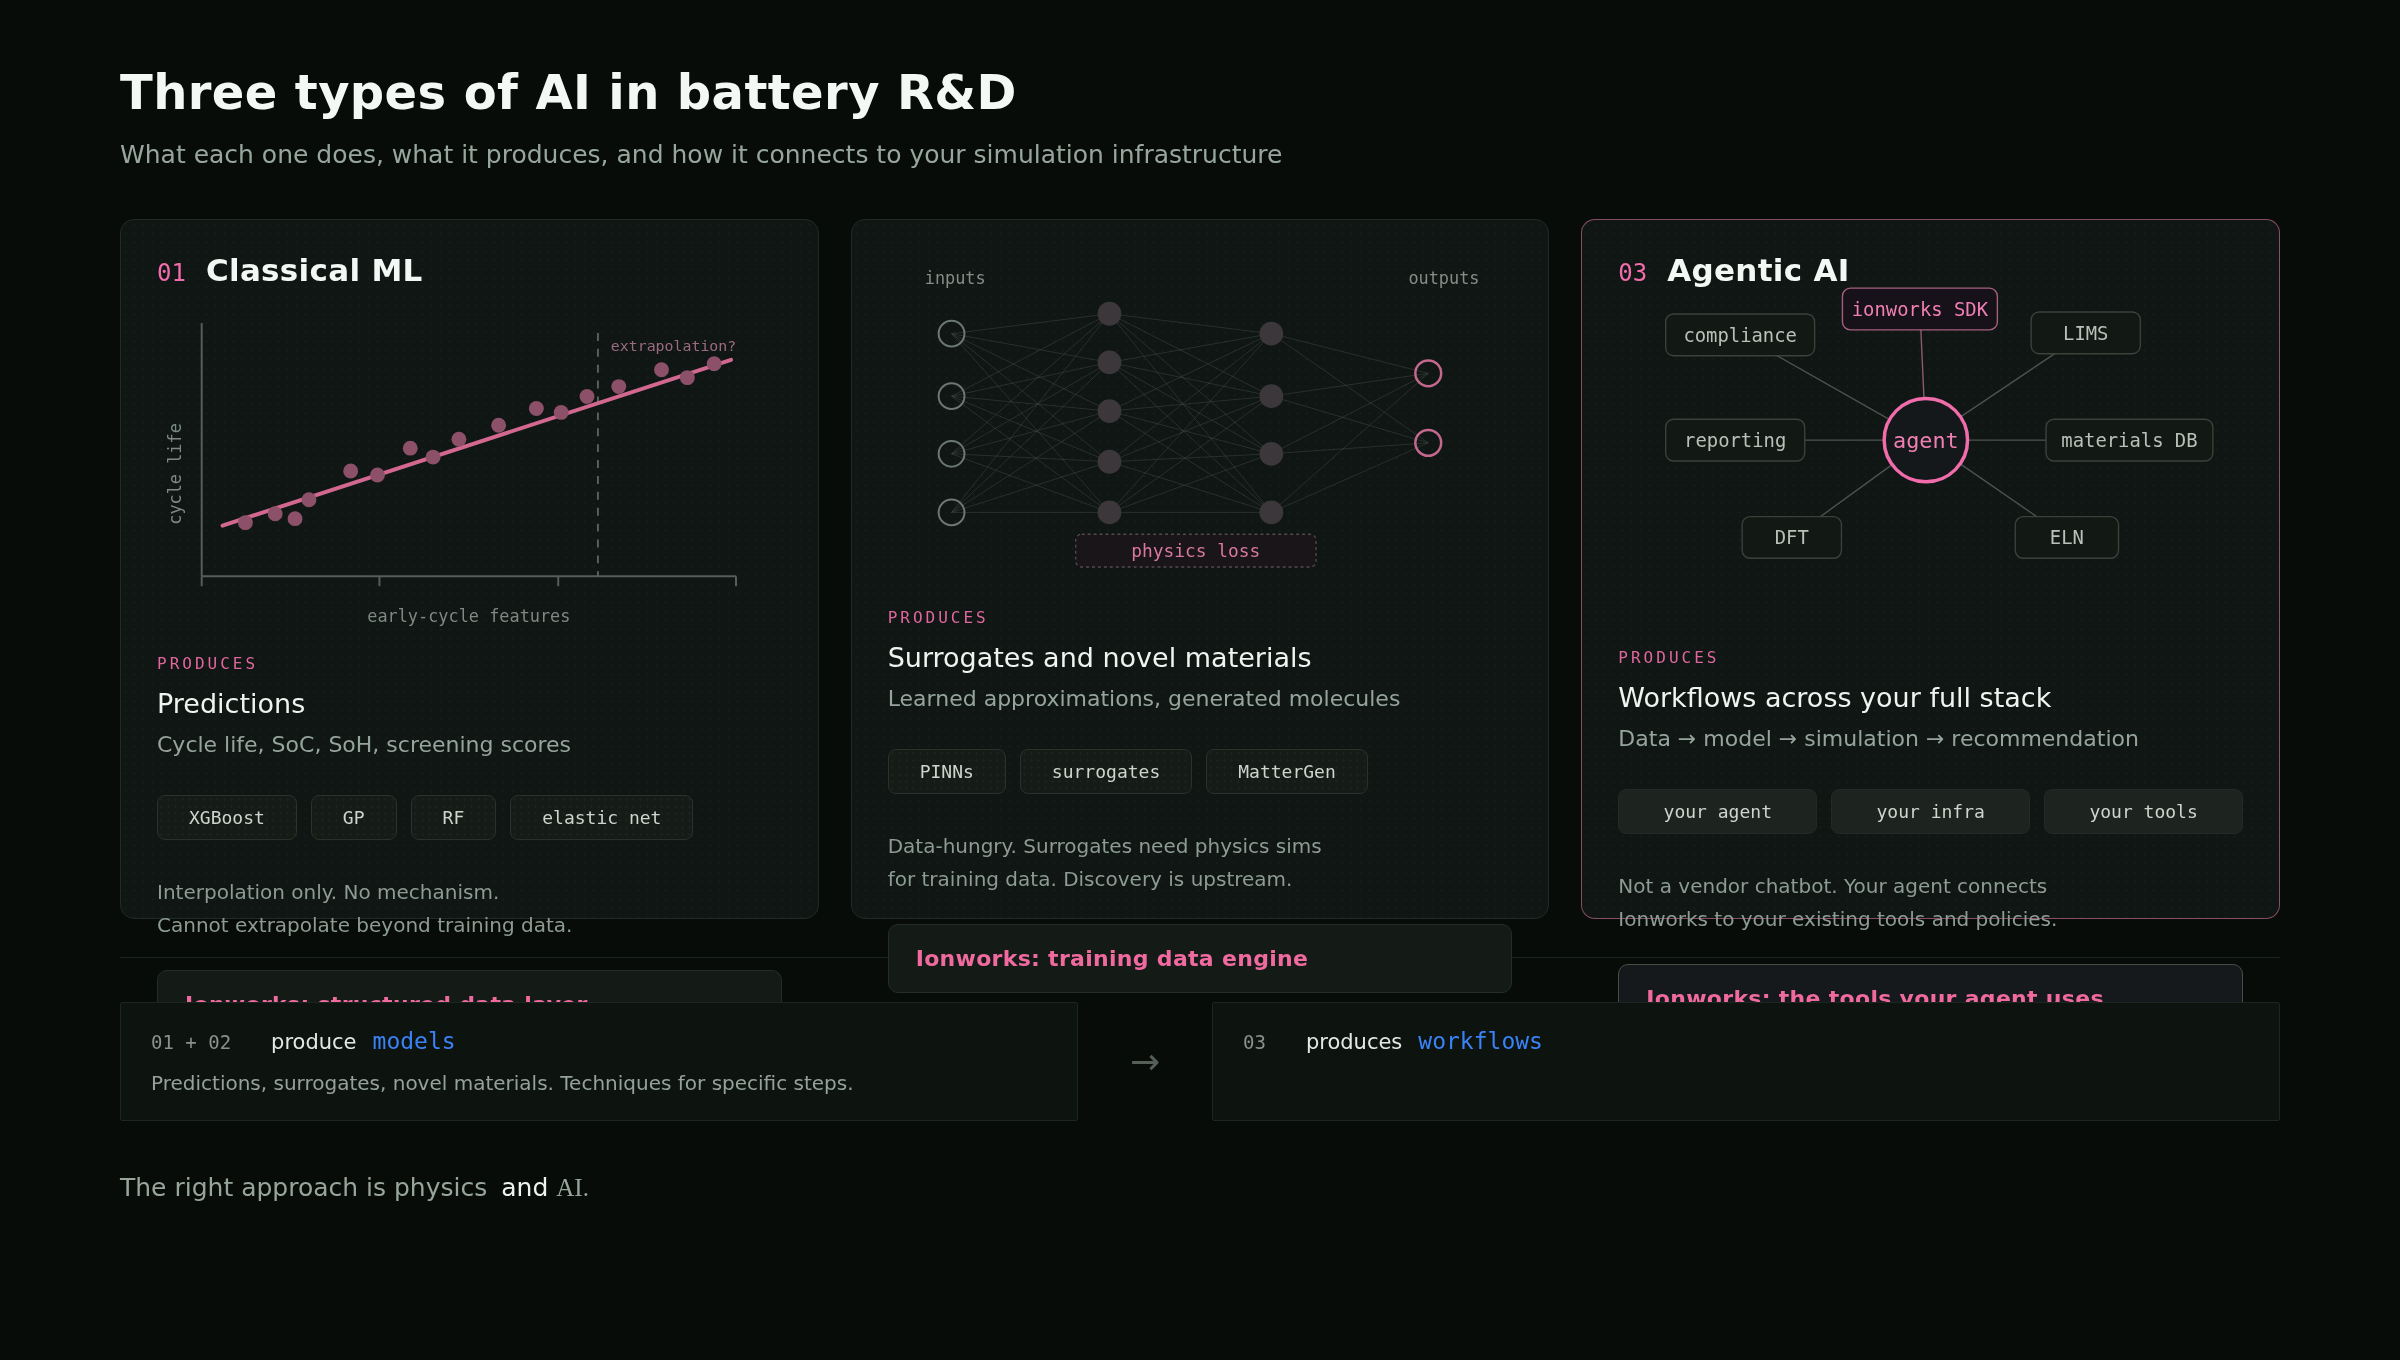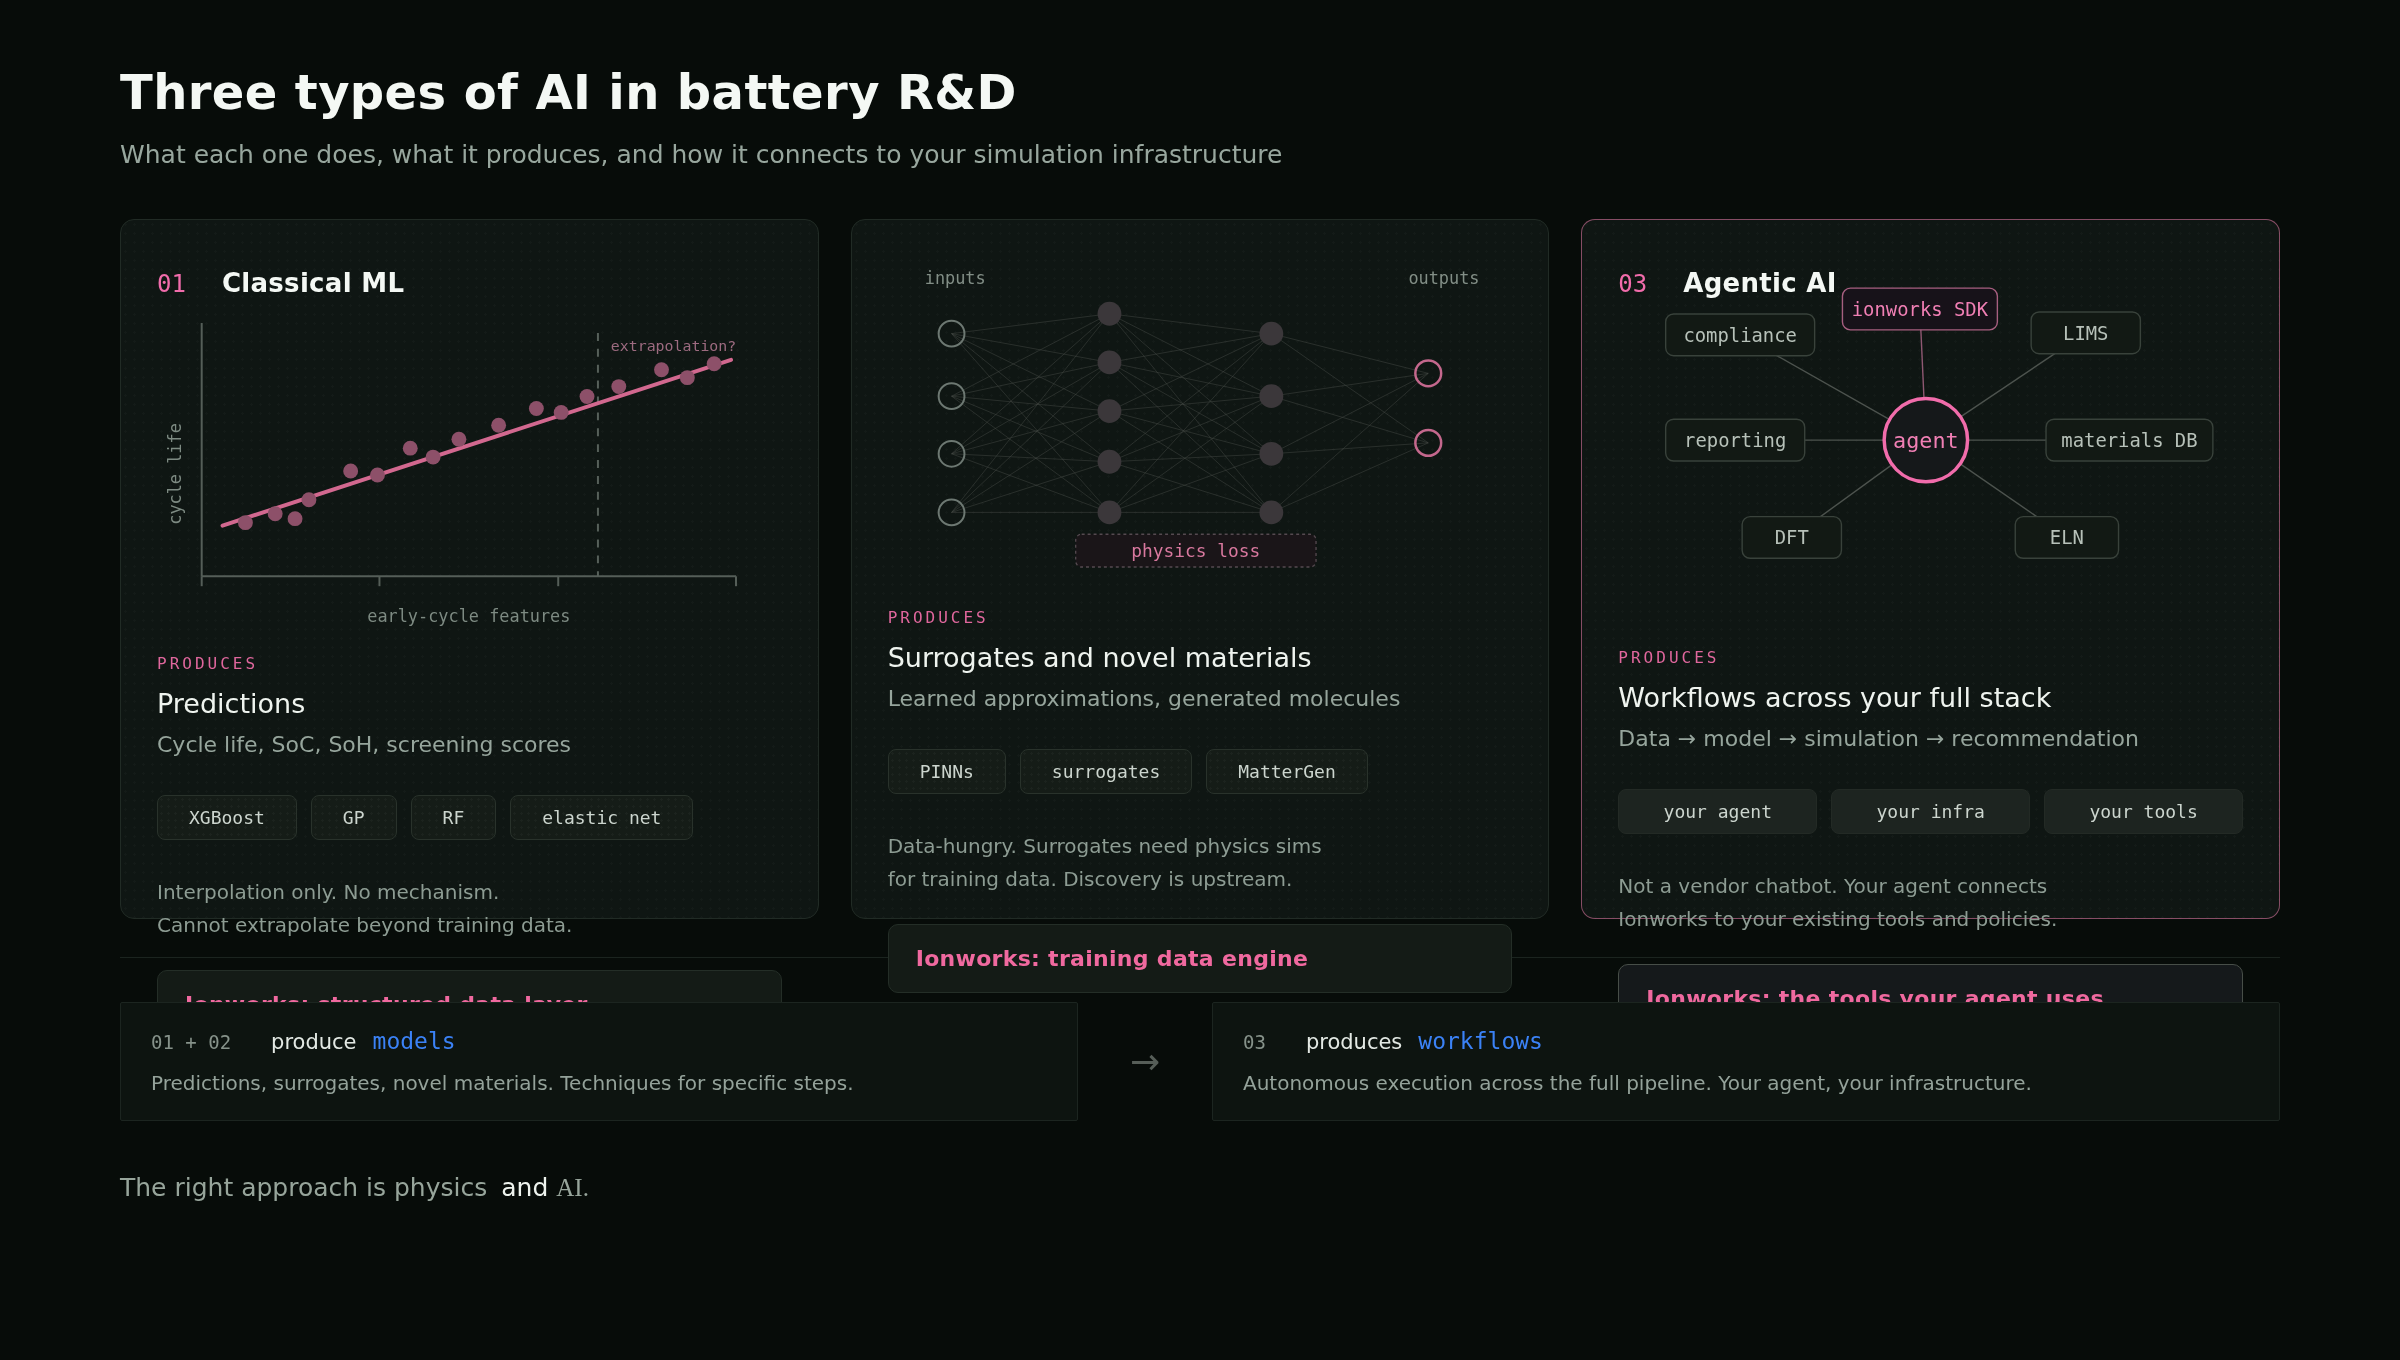--- a/index.html
+++ b/index.html
@@ -12,21 +12,21 @@
 
   .cards{display:flex;gap:32px;margin-top:50px;}
   .card{flex:1;height:700px;box-sizing:border-box;border-radius:14px;
         background:#0f1613;border:1.5px solid #212b25;padding:32px 36px;
         background-image:radial-gradient(rgba(255,255,255,0.018) 1px,transparent 1.3px);
         background-size:9px 9px;}
   .card--accent{border-color:rgba(233,124,170,0.55);}
 
   .card-head{display:flex;align-items:baseline;gap:20px;height:46px;}
   .card-num{font-family:"DejaVu Sans Mono",monospace;font-size:24px;color:#f16cab;}
-  .card-head h2{margin:16px;font-size:26px;font-weight:bold;color:#f4f8f4;letter-spacing:.3px;}
+  .card-head h2{margin:0;font-size:31px;font-weight:bold;color:#f4f8f4;letter-spacing:.3px;}
 
   .diagram{height:332px;margin-top:6px;}
   .diagram-hub{height:348px;margin-top:-16px;}
   .diagram svg{display:block;width:100%;height:100%;}
 
   .produces-label{margin-top:18px;font-family:"DejaVu Sans Mono",monospace;
         font-size:16px;letter-spacing:3px;color:#e0679d;}
   .produces-title{margin-top:15px;font-size:27px;color:#eff4ef;}
   .produces-sub{margin-top:13px;font-size:22px;color:#96a59c;}
 
@@ -275,19 +275,18 @@
       </div>
       <div class="sum-desc">Predictions, surrogates, novel materials. Techniques for specific steps.</div>
     </div>
     <div class="sum-arrow">→</div>
     <div class="sum-box sum-box-right">
       <div class="sum-head">
         <span class="sum-ids">03</span>
         <span class="sum-verb">produces</span>
         <span class="sum-obj">workflows</span>
       </div>
-      <div class="sum-desc">Autonomous execution across the full pipeline. Your agent, your infrastructure.</div>
     </div>
   </div>
 
   <p class="closing"><span>The right approach is physics</span><span class="em">and</span><span class="suf">AI.</span></p>
 
 </div>
 
 </body></html>

